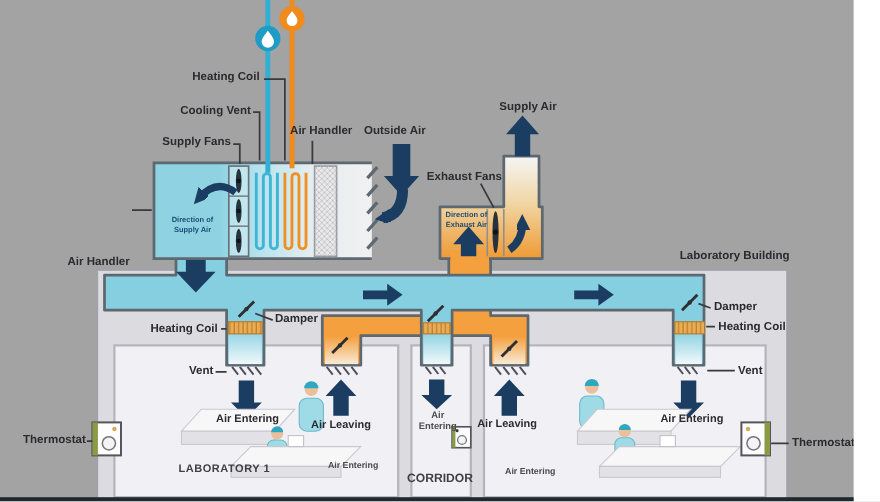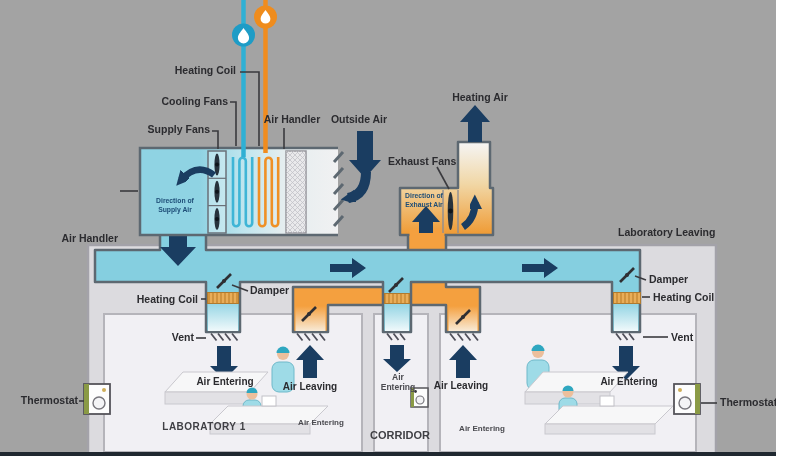--- a/index.html
+++ b/index.html
@@ -240,30 +240,30 @@
     <path d="M650,297 H642"></path>
     <path d="M668,337 H643"></path>
     <path d="M79,401 H84"></path>
     <path d="M717,403 H701"></path>
   </g>
 
   <rect x="0" y="452" width="800" height="4" fill="#202830"></rect>
 </svg>
 
 <div class="lbl ra" style="left:156px;top:65px;width:80px;">Heating Coil</div>
-<div class="lbl ra" style="left:148px;top:96px;width:80px;">Cooling Fans</div>
+<div class="lbl ra" style="left:148px;top:96px;width:80px;">Cooling Vent</div>
 <div class="lbl ra" style="left:130px;top:124px;width:80px;">Supply Fans</div>
 <div class="lbl ca" style="left:262px;top:114px;width:60px;">Air Handler</div>
 <div class="lbl ca" style="left:326px;top:114px;width:66px;">Outside Air</div>
-<div class="lbl ca" style="left:446px;top:92px;width:68px;">Heating Air</div>
+<div class="lbl ca" style="left:446px;top:92px;width:68px;">Supply Air</div>
 <div class="lbl" style="left:388px;top:156px;width:76px;">Exhaust Fans</div>
 <div class="lbl ra" style="left:50px;top:185px;width:68px;margin-top:48px;">Air Handler</div>
 <div class="navy" style="left:146px;top:197px;width:58px;">Direction of Supply Air</div>
 <div class="navy" style="left:402px;top:192px;width:44px;">Direction of Exhaust Air</div>
-<div class="lbl" style="left:618px;top:227px;width:110px;">Laboratory Leaving</div>
+<div class="lbl" style="left:618px;top:227px;width:110px;">Laboratory Building</div>
 
 <div class="lbl" style="left:250px;top:285px;width:44px;">Damper</div>
 <div class="lbl ra" style="left:122px;top:294px;width:76px;">Heating Coil</div>
 <div class="lbl ra" style="left:152px;top:332px;width:42px;">Vent</div>
 <div class="lbl" style="left:649px;top:274px;width:50px;">Damper</div>
 <div class="lbl" style="left:653px;top:292px;width:76px;">Heating Coil</div>
 <div class="lbl" style="left:671px;top:332px;width:40px;">Vent</div>
 
 <div class="lbl ca" style="left:190px;top:376px;width:70px;font-size:10px;">Air Entering</div>
 <div class="lbl ca" style="left:278px;top:381px;width:64px;font-size:10px;">Air Leaving</div>

